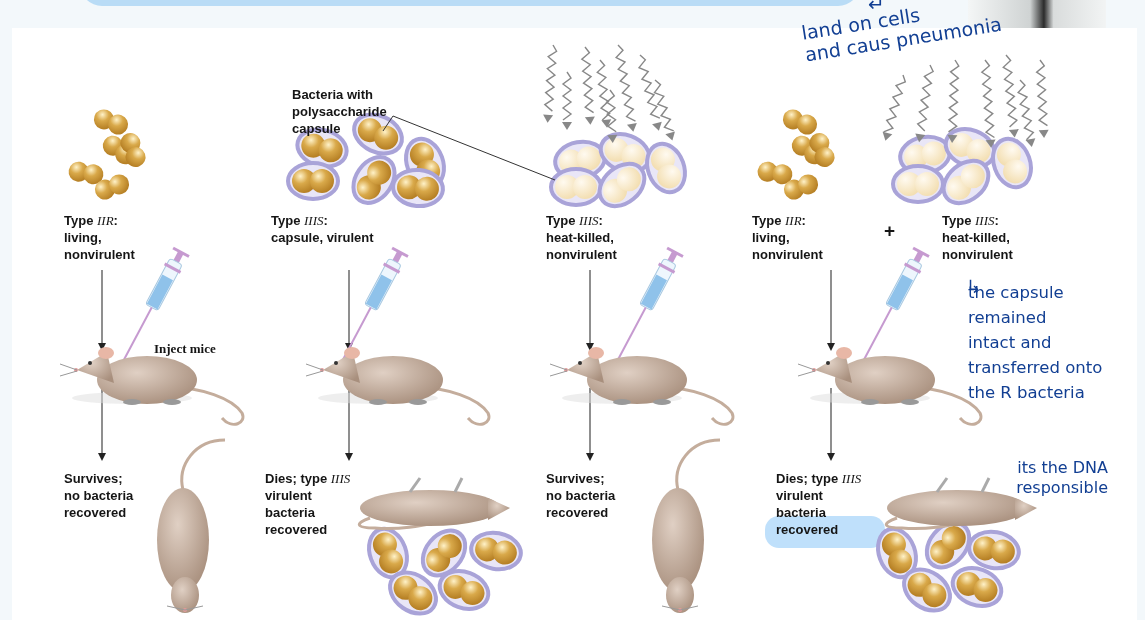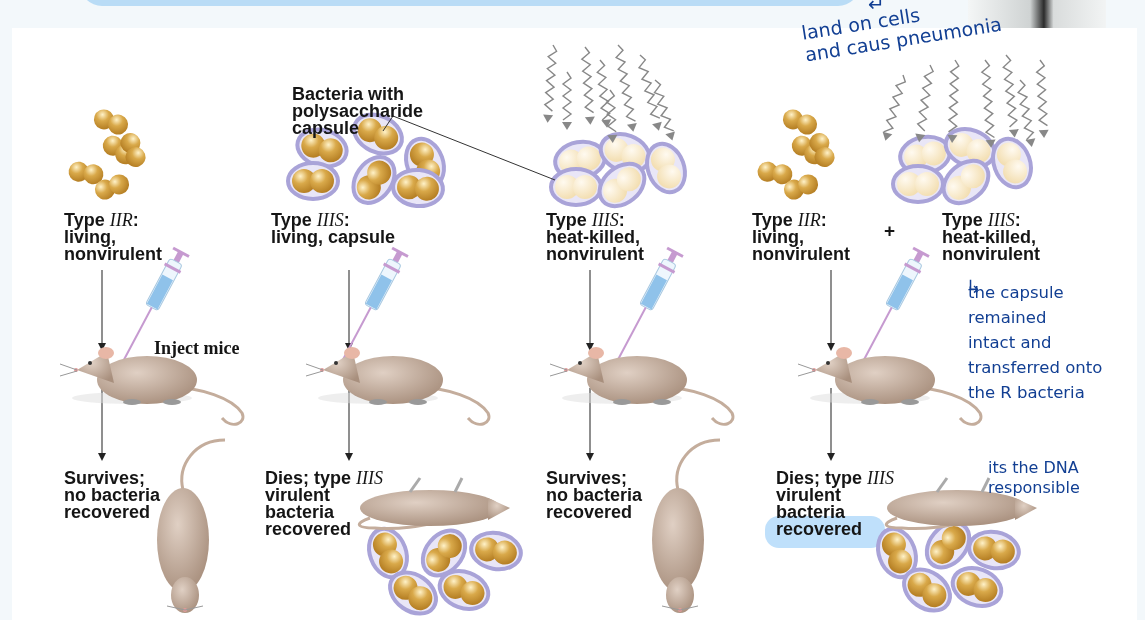--- a/index.html
+++ b/index.html
@@ -1,20 +1,20 @@
 <!DOCTYPE html>
 <html><head>
 <meta charset="utf-8">
 <style>
   html,body{margin:0;padding:0;}
   body{width:1145px;height:620px;overflow:hidden;background:#f3f8fb;position:relative;font-family:"Liberation Sans",sans-serif;}
   .topbar{position:absolute;left:80px;top:-20px;width:780px;height:26px;background:#b9dcf6;border-radius:0 0 22px 22px;}
   .corner-photo{position:absolute;left:968px;top:0;width:138px;height:34px;background:linear-gradient(90deg,#f4f6f6,#cfd3d3 45%,#2b2b2b 55%,#d9dcdc 62%,#f2f4f4);}
   .panel{position:absolute;left:12px;top:28px;width:1125px;height:592px;background:#fff;}
-  .lbl{position:absolute;font-weight:bold;font-size:18px;line-height:17px;color:#151515;white-space:pre-line;}
+  .lbl{position:absolute;font-weight:bold;font-size:13px;line-height:17px;color:#151515;white-space:pre-line;}
   .lbl i{font-family:"Liberation Serif",serif;font-weight:normal;}
   .hand{position:absolute;color:#123f93;font-family:"DejaVu Sans",sans-serif;font-size:17px;line-height:21px;white-space:pre-line;}
   svg{position:absolute;left:0;top:0;}
   .highlight{position:absolute;left:765px;top:516px;width:120px;height:32px;background:#bfe0fb;border-radius:14px;}
 </style>
 </head>
 <body>
 
 <div class="topbar"></div>
 <div class="corner-photo"></div>
@@ -409,21 +409,21 @@
 
 <div class="lbl" style="left:64px;top:212px;"><span>Type </span><i>IIR</i><span>:</span></div>
 <div class="lbl" style="left:64px;top:229px;">living,
 nonvirulent</div>
 <div class="lbl" style="left:154px;top:340px;font-family:Liberation Serif, serif;">Inject mice</div>
 <div class="lbl" style="left:64px;top:470px;">Survives;
 no bacteria
 recovered</div>
 
 <div class="lbl" style="left:271px;top:212px;"><span>Type </span><i>IIIS</i><span>:</span></div>
-<div class="lbl" style="left:271px;top:229px;">living, capsule</div>
+<div class="lbl" style="left:271px;top:229px;">capsule, virulent</div>
 <div class="lbl" style="left:265px;top:470px;"><span>Dies; type </span><i>IIIS</i></div>
 <div class="lbl" style="left:265px;top:487px;">virulent
 bacteria
 recovered</div>
 
 <div class="lbl" style="left:546px;top:212px;"><span>Type </span><i>IIIS</i><span>:</span></div>
 <div class="lbl" style="left:546px;top:229px;">heat-killed,
 nonvirulent</div>
 <div class="lbl" style="left:546px;top:470px;">Survives;
 no bacteria
@@ -443,14 +443,14 @@
 
 <div class="hand" style="left:868px;top:-6px;font-size:20px;">↵</div>
 <div class="hand" style="left:800px;top:22px;transform:rotate(-9deg);transform-origin:left top;font-size:19px;line-height:22px;">land on cells
 and caus pneumonia</div>
 <div class="hand" style="left:966px;top:276px;font-size:18px;">↳</div>
 <div class="hand" style="left:990px;top:280px;text-align:left;width:150px;margin-left:-22px;font-size:16.5px;line-height:25px;">the capsule
 remained
 intact and
 transferred onto
 the R bacteria</div>
-<div class="hand" style="left:988px;top:458px;text-align:left;width:120px;font-size:16px;line-height:20px;">its the DNA
+<div class="hand" style="left:988px;top:458px;text-align:right;width:120px;font-size:16px;line-height:20px;">its the DNA
 responsible</div>
 
 </body></html>

